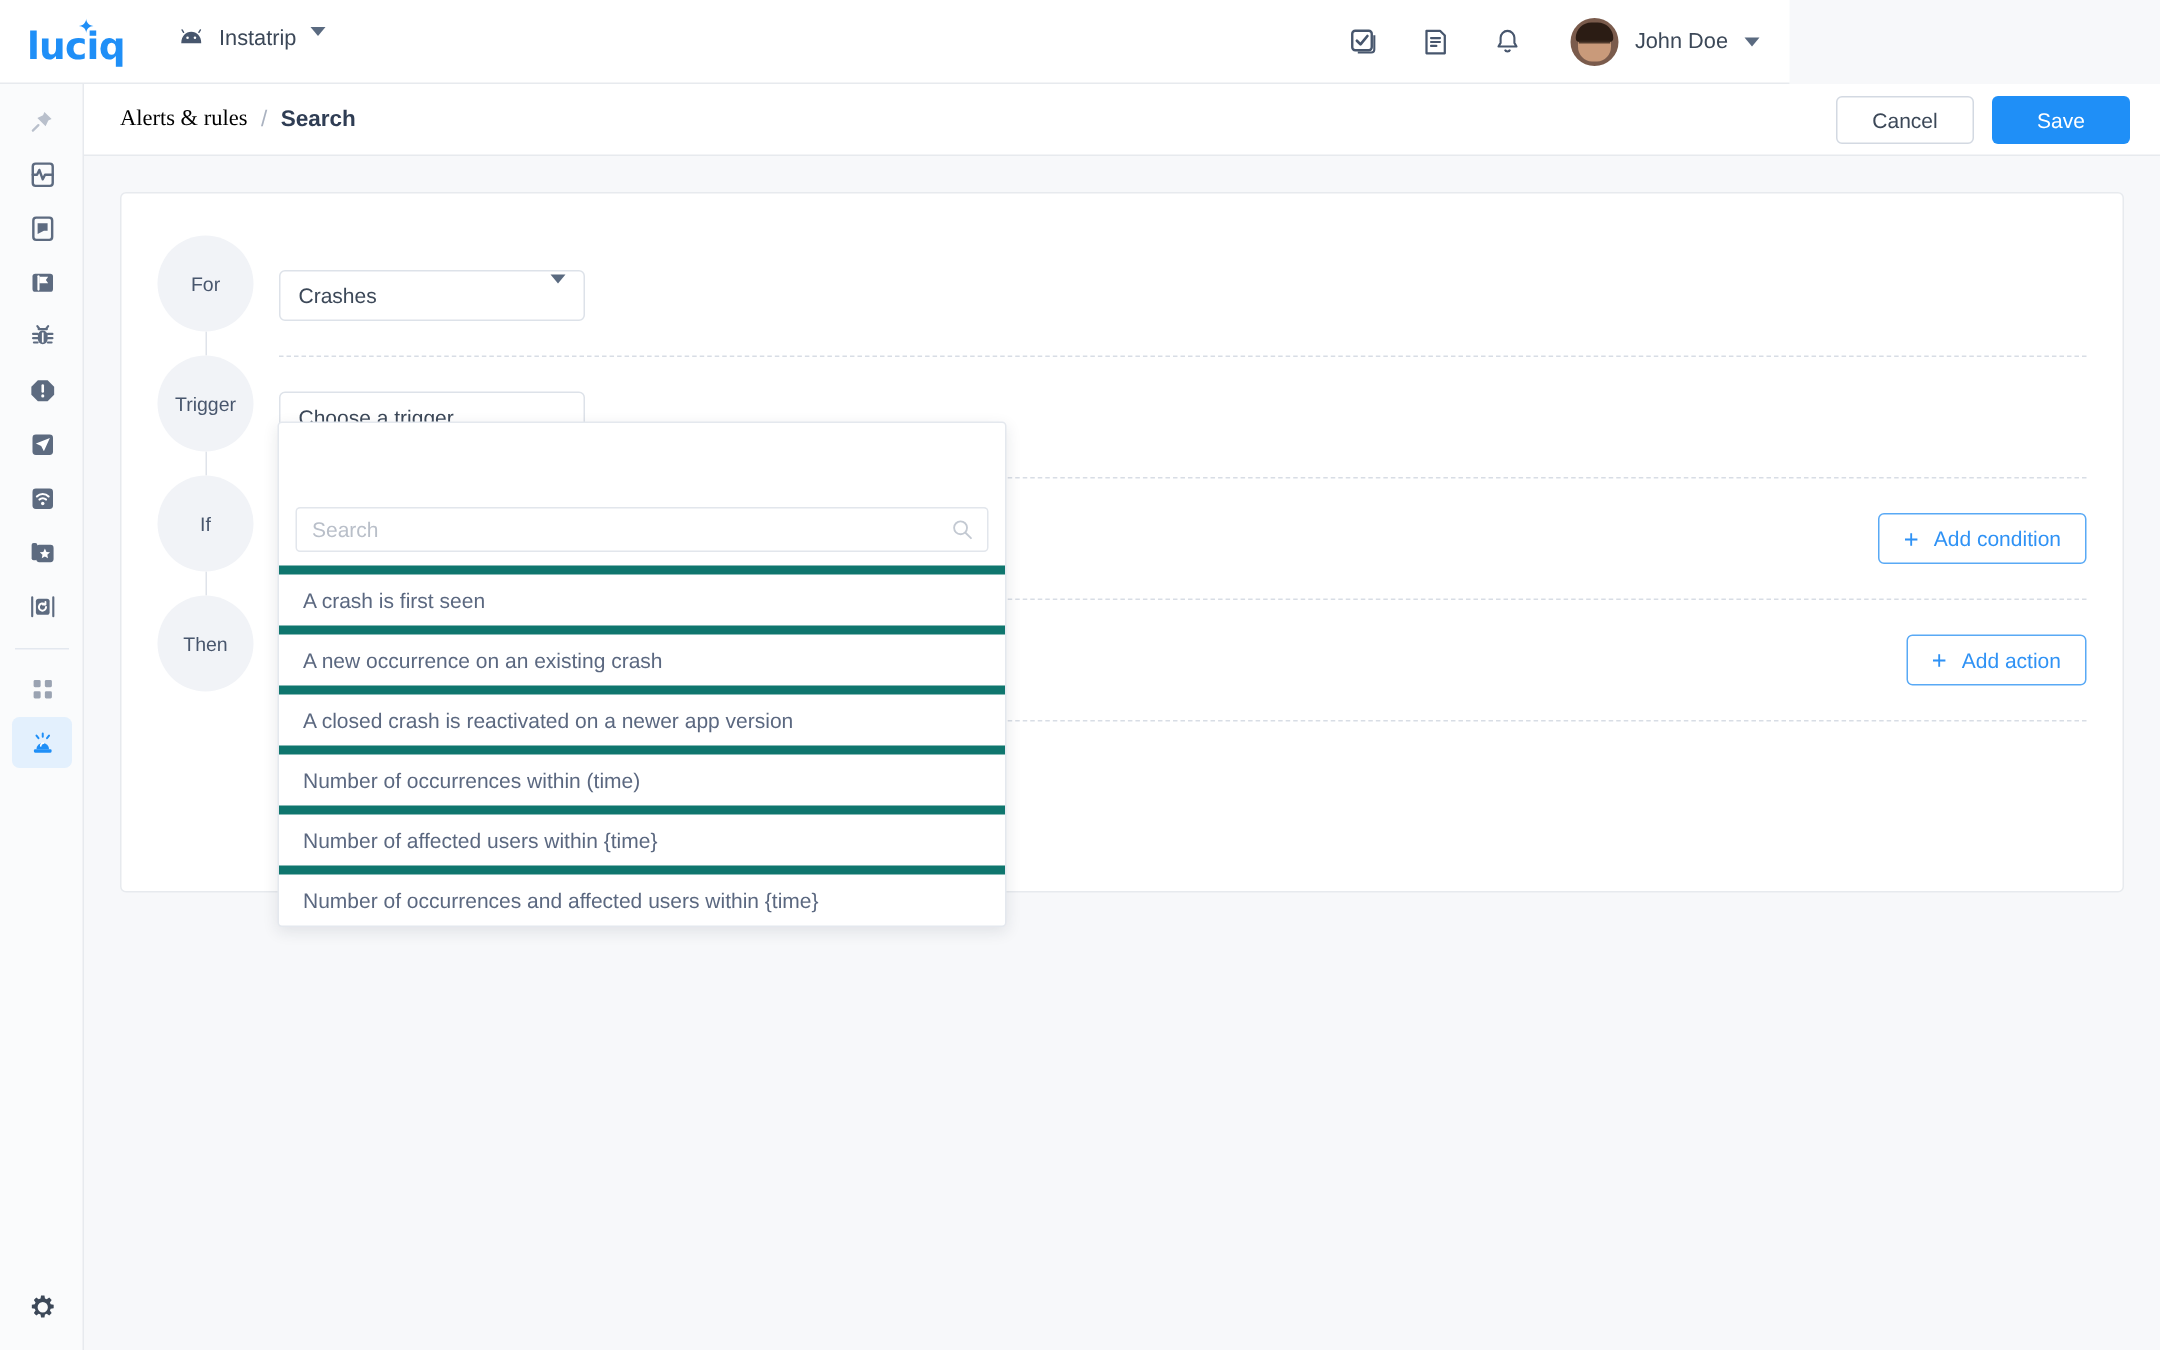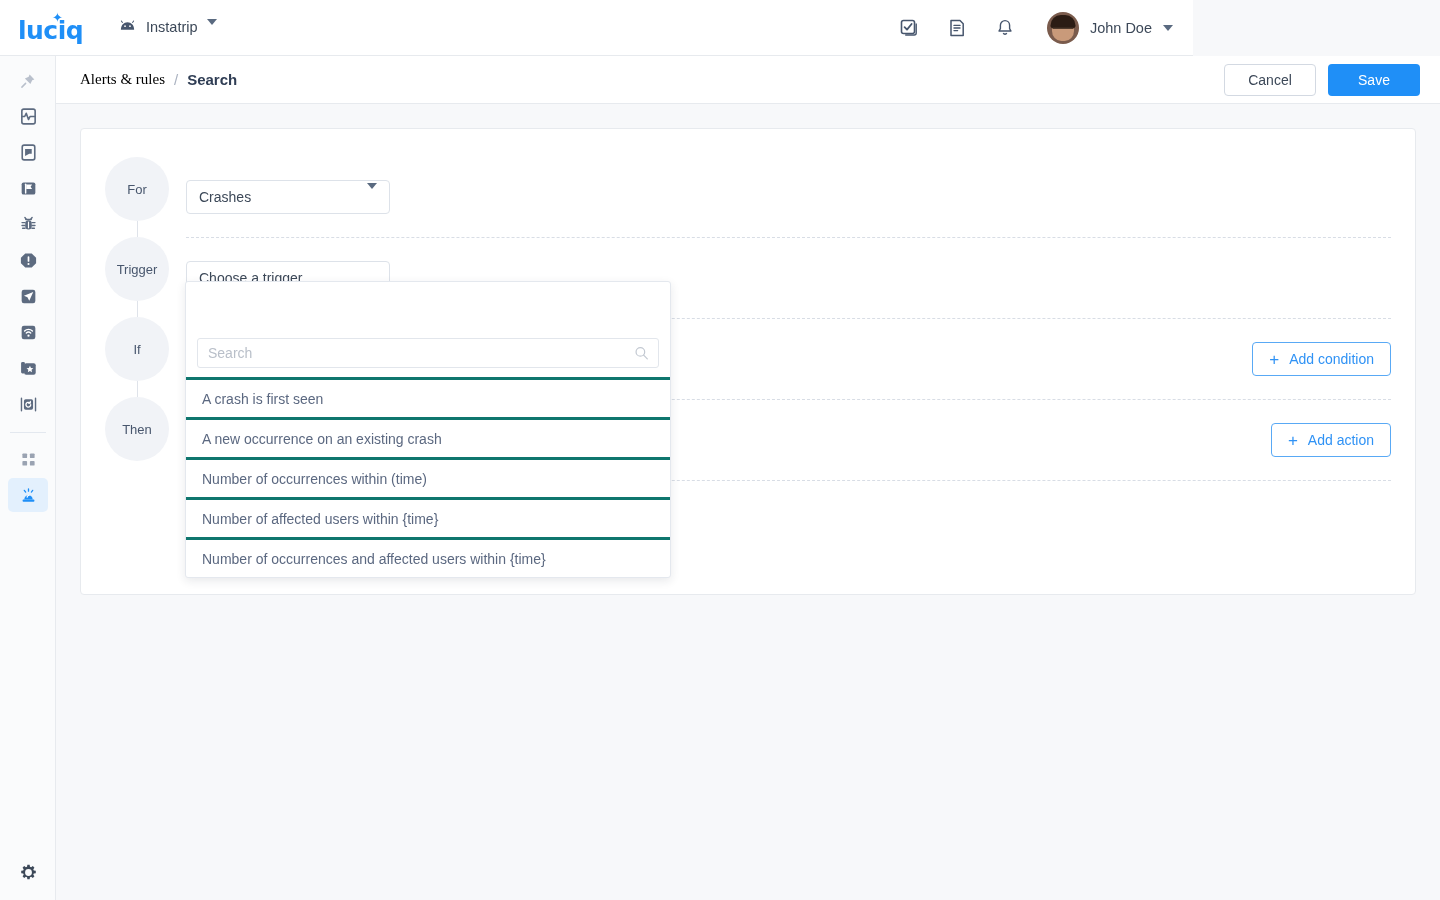--- a/index.html
+++ b/index.html
@@ -247,21 +247,21 @@
     padding: 0 30px 0 10px;
     width: 100%; height: 100%;
     background: transparent;
   }
   .dd-search input::placeholder { color: #b9bfc9; }
   .dd-opt {
     height: 40px;
     display: flex; align-items: center;
     padding: 16px 16px;
     font-size: 14px; color: #5b6880;
-    border-top: 3px solid #0f766e;
+    border-top: 6px solid #0f766e;
     cursor: pointer;
   }
 
   
   .gear-wrap { width: 56px; height: 40px; display:flex; align-items:center; justify-content:center; cursor:pointer;}
 </style>
 </head>
 <body>
 
 <div class="topbar">
@@ -543,16 +543,17 @@
         <svg width="15" height="15" viewBox="0 0 16 16">
           <circle cx="6.8" cy="6.8" r="4.6" fill="none" stroke="#c3c9d2" stroke-width="1.3"></circle>
           <path d="M10.3 10.3 L14.2 14.2" stroke="#c3c9d2" stroke-width="1.3" stroke-linecap="round"></path>
         </svg>
       </span>
     </div>
   </div>
 
   <div class="dd-opt">A crash is first seen</div>
   <div class="dd-opt">A new occurrence on an existing crash</div>
+  <div class="dd-opt">A closed crash is reactivated on a newer app version</div>
   <div class="dd-opt">Number of occurrences within (time)</div>
   <div class="dd-opt">Number of affected users within {time}</div>
   <div class="dd-opt">Number of occurrences and affected users within {time}</div>
 </div>
 
 </body></html>

